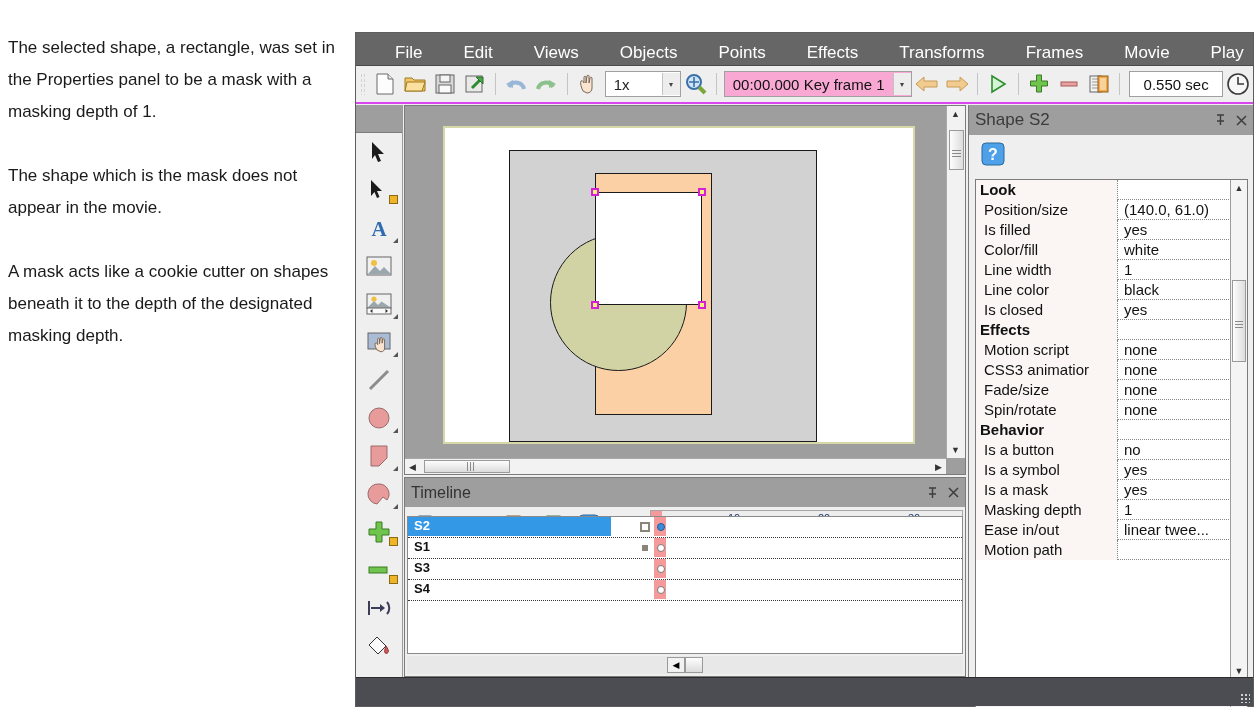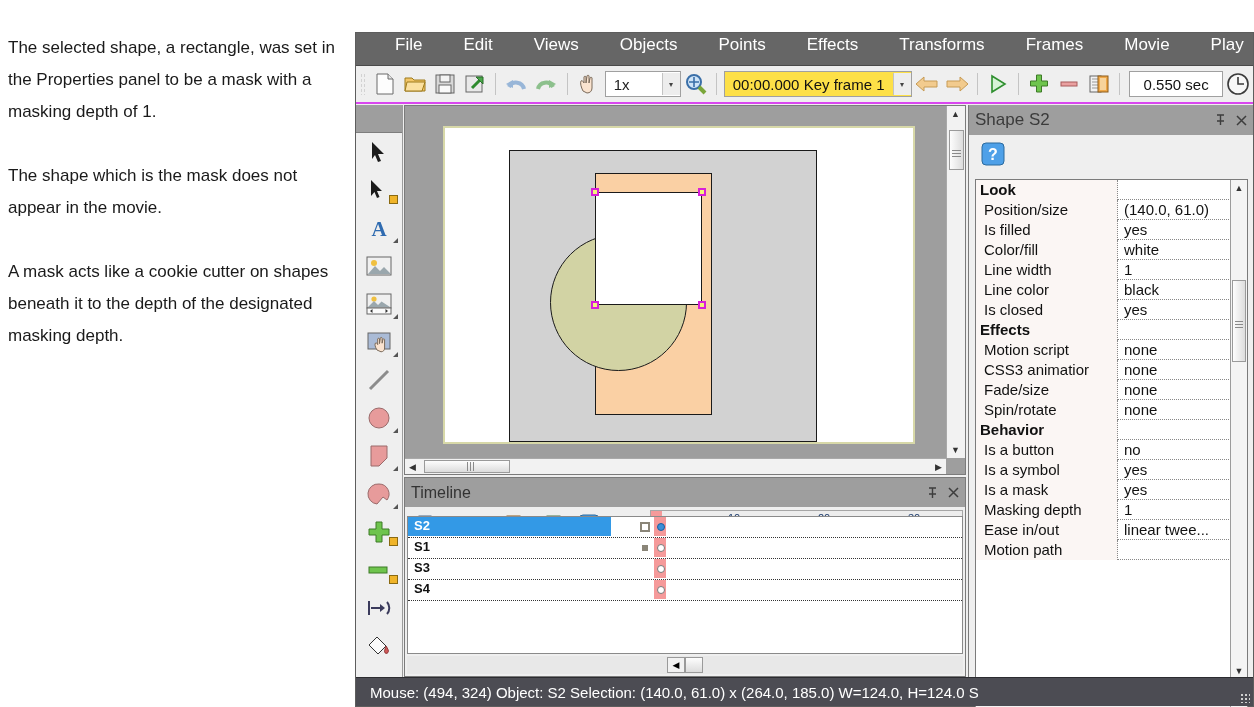--- a/index.html
+++ b/index.html
@@ -14,40 +14,40 @@
   .notes{position:absolute;left:8px;top:32px;width:340px;color:#1a1a1a;
     font-size:17px;line-height:32px;}
   .notes p{margin:0 0 32px 0;}
   .notes p:last-child{margin-bottom:0;}
 
   
   .app{position:absolute;left:355px;top:32px;width:899px;height:675px;
     background:#efefef;border:1px solid #5d5d5d;box-sizing:border-box;}
 
   
-  .menubar{height:33px;background:#666666;display:flex;align-items:flex-start;
+  .menubar{height:33px;background:#666666;display:flex;align-items:flex-end;
     padding-left:4px;border-bottom:1px solid #4a4a4a;box-sizing:border-box;gap:23px;}
   .grip{width:7px;height:22px;margin-right:3px;
     background-image:radial-gradient(#cfcfcf 38%, transparent 40%);
     background-size:3px 5px;opacity:.9;}
   .menu-item{color:#ffffff;font-size:17px;padding:2px 9px;white-space:nowrap;cursor:default;}
 
   
   .toolbar{height:38px;background:#efefef;display:flex;align-items:center;
     padding-left:4px;border-bottom:2px solid #d946ef;box-sizing:border-box;}
   .tbtn{width:28px;height:28px;margin:0 1px;display:flex;align-items:center;
     justify-content:center;border:1px solid transparent;border-radius:3px;}
   .tsep{width:1px;height:22px;background:#c4c4c4;margin:0 5px;}
   .zoomsel{display:flex;align-items:center;height:24px;border:1px solid #a0a0a0;
     background:#ffffff;margin-left:2px;}
   .zoomsel .zval{width:48px;padding-left:8px;font-size:15px;color:#222;}
   .zoomsel .zarrow{width:17px;height:22px;background:#ededed;border-left:1px solid #c3c3c3;
     display:flex;align-items:center;justify-content:center;font-size:8px;color:#444;}
   .timefield{display:flex;align-items:center;height:24px;border:1px solid #a0a0a0;
-    background:#fde047;margin-left:2px;}
+    background:#f9a8d4;margin-left:2px;}
   .timefield .tval{padding:0 8px;font-size:15px;color:#111;white-space:nowrap;}
   .timefield .zarrow{width:17px;height:22px;background:#ededed;border-left:1px solid #c3c3c3;
     display:flex;align-items:center;justify-content:center;font-size:8px;color:#444;}
   .secfield{height:24px;border:1px solid #a0a0a0;background:#ffffff;margin-left:4px;
     display:flex;align-items:center;justify-content:center;width:98px;
     font-size:15px;color:#111;}
 
   
   .content{position:absolute;left:0;top:72px;right:0;bottom:29px;}
 
@@ -674,17 +674,16 @@
         <div class="subpanel">
           <div class="sp-scroll">
             <div class="pgs-arrow" style="top:0;">▲</div>
 
           </div>
         </div>
       </div>
     </div>
 
     <div class="status">
-      <span class="stxt">Mouse: (494, 324)  Object: S2  Selection: (140.0, 61.0) x (264.0, 185.0)  W=124.0, H=124.0  S</span>
       <span class="grip2"></span>
     </div>
   </div>
 </div>
 
 </body></html>

